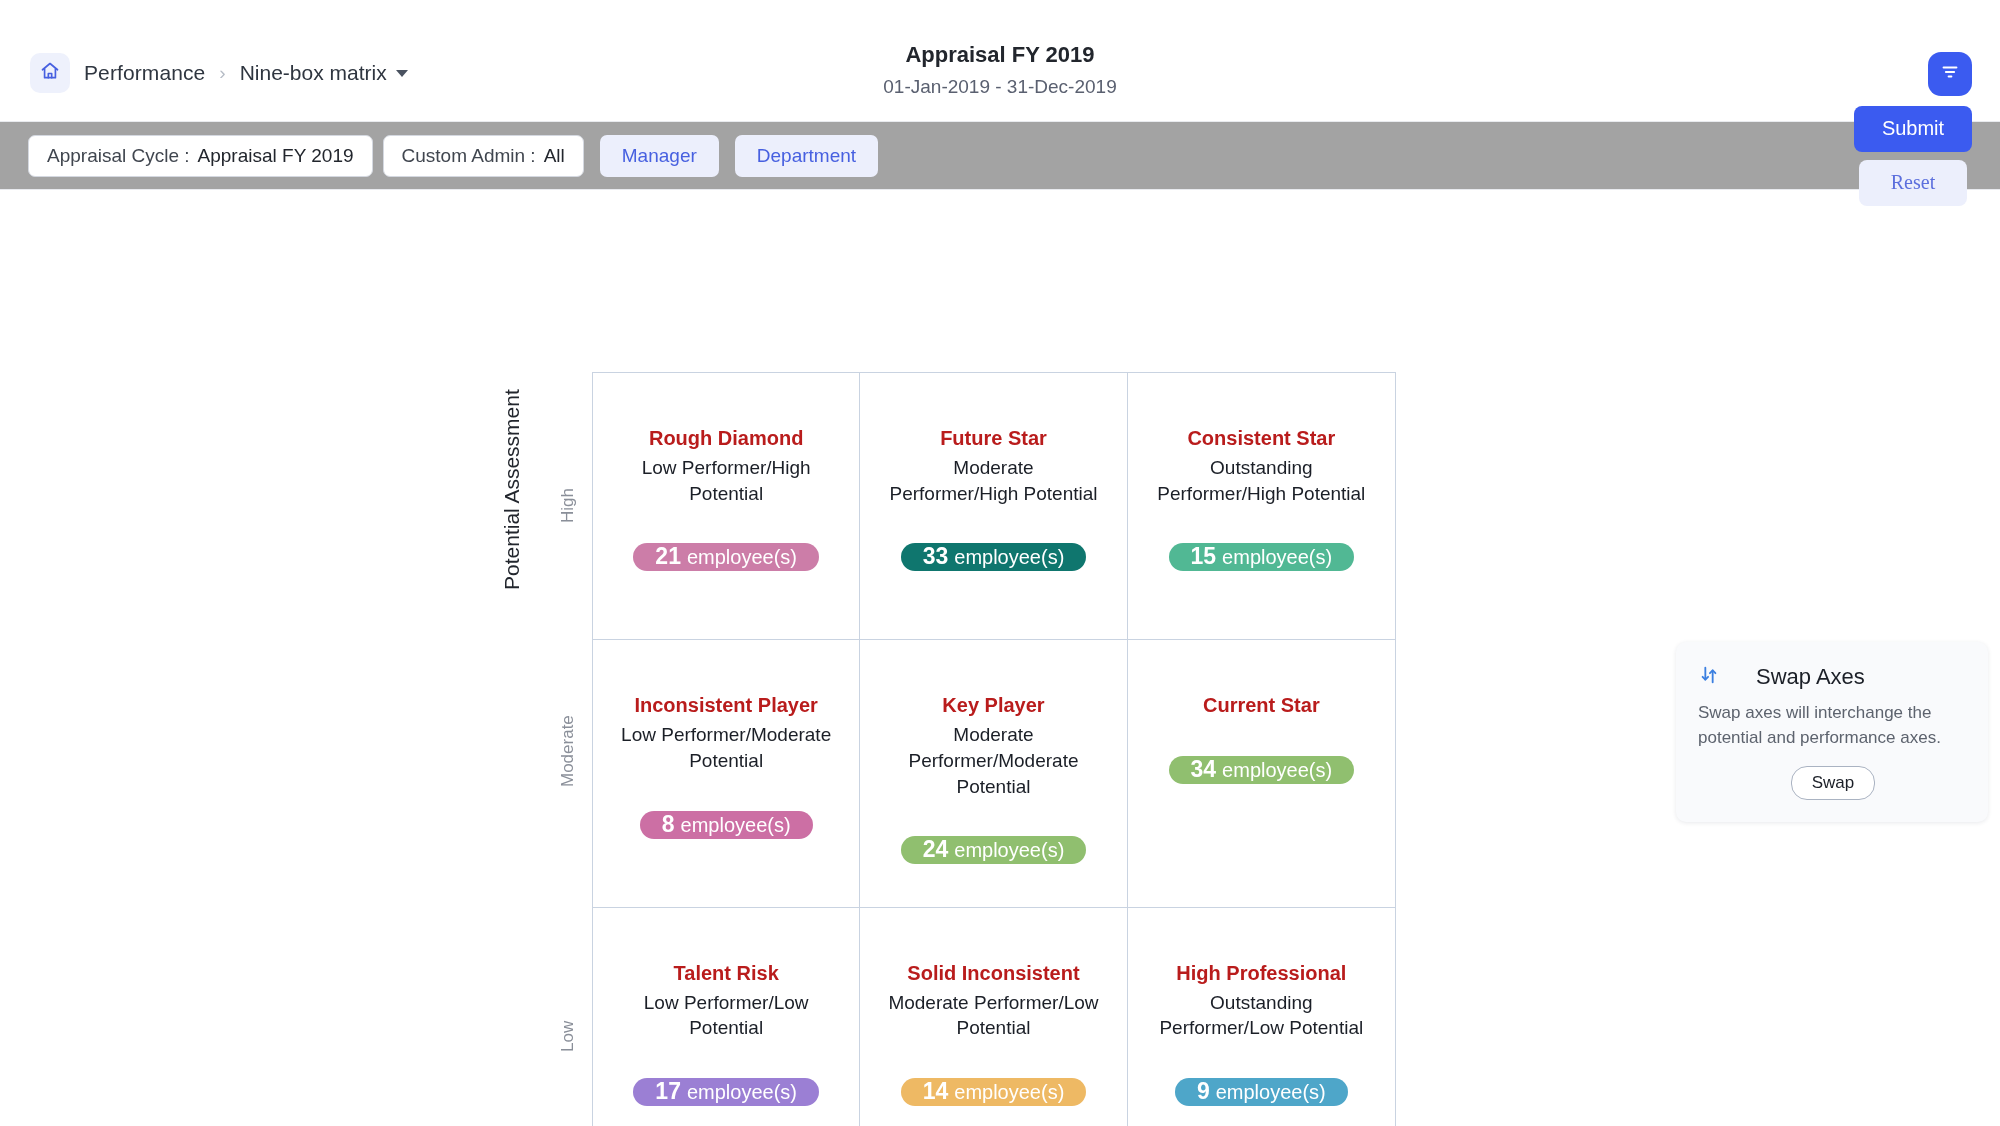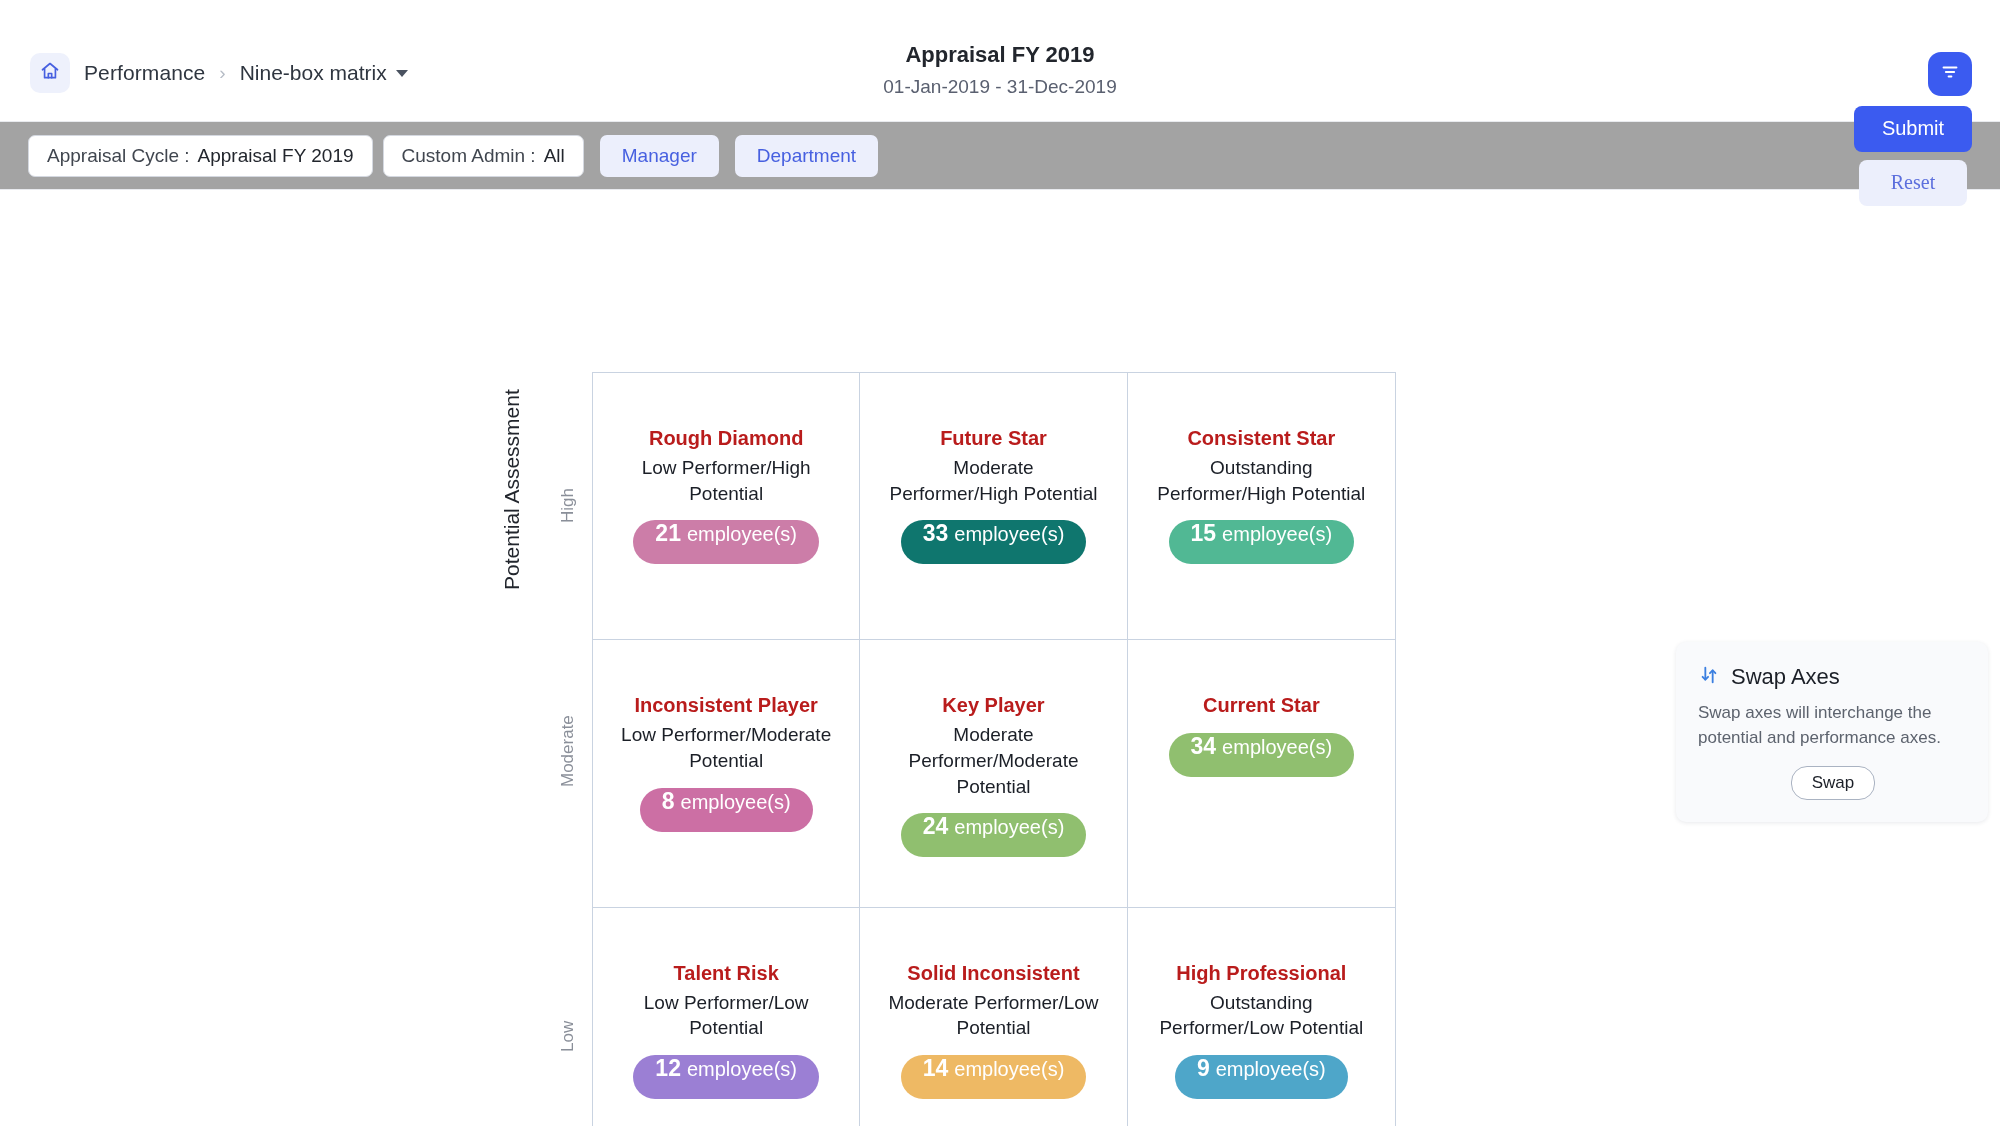--- a/index.html
+++ b/index.html
@@ -107,37 +107,37 @@
   .cell {
     border-right: 1px solid #c9d3e1; border-bottom: 1px solid #c9d3e1;
     display: flex; flex-direction: column; align-items: center;
     padding: 52px 26px 0 26px; background: #ffffff; cursor: pointer;
   }
   .cell:nth-child(3n) { border-right: none; }
   .cell:nth-child(n+7) { border-bottom: none; }
   .cell-title { font-size: 20px; font-weight: bold; color: #b91c1c; text-align: center; line-height: 1.35; }
   .cell-desc { font-size: 19px; color: #1b1f27; text-align: center; line-height: 1.35; margin-top: 3px; max-width: 230px; }
   .cell-badge {
-    margin-top: 14px; height: 44px; border-radius: 22px;
+    margin-top: 37px; height: 28px; border-radius: 22px;
     display: inline-flex; align-items: baseline; justify-content: center;
     padding: 0 22px; color: #ffffff; white-space: nowrap; cursor: pointer;
   }
   .badge-num { font-size: 23px; font-weight: bold; }
   .badge-unit { font-size: 20px; margin-left: 6px; }
 
   
   .swap-panel {
     position: absolute; left: 1676px; top: 452px;
     width: 312px; border-radius: 10px; background: #f9fafc;
     box-shadow: 0 1px 4px rgba(30,40,70,.10);
     padding: 22px 20px 22px 22px;
   }
   .swap-head { display: flex; align-items: center; gap: 11px; }
   .swap-head svg { width: 22px; height: 22px; flex: none; }
-  .swap-title { font-size: 22px; color: #1b1f27; }
+  .swap-title { font-size: 22px; color: #1b1f27; margin-left: 25px; }
   .swap-desc { font-size: 17px; color: #5d636e; line-height: 1.45; margin-top: 11px; }
   .swap-btn-row { display: flex; justify-content: center; margin-top: 16px; }
   .swap-btn {
     border: 1px solid #aab3c2; border-radius: 16px; background: #ffffff;
     font-size: 17px; color: #1b1f27; padding: 6px 20px; cursor: pointer;
     font-family: "Liberation Sans", sans-serif;
   }
 </style>
 </head>
 <body>
@@ -246,21 +246,21 @@
         <div class="cell-title">Current Star</div>
         <div class="cell-badge" style="background: rgb(144, 191, 111);">
           <span class="badge-num">34</span>
           <span class="badge-unit">employee(s)</span>
         </div>
       </div>
       <div class="cell">
         <div class="cell-title">Talent Risk</div>
         <div class="cell-desc">Low Performer/Low Potential</div>
         <div class="cell-badge" style="background: rgb(155, 127, 212);">
-          <span class="badge-num">12</span>
+          <span class="badge-num">17</span>
           <span class="badge-unit">employee(s)</span>
         </div>
       </div>
       <div class="cell">
         <div class="cell-title">Solid Inconsistent</div>
         <div class="cell-desc">Moderate Performer/Low Potential</div>
         <div class="cell-badge" style="background: rgb(238, 185, 100);">
           <span class="badge-num">14</span>
           <span class="badge-unit">employee(s)</span>
         </div>

